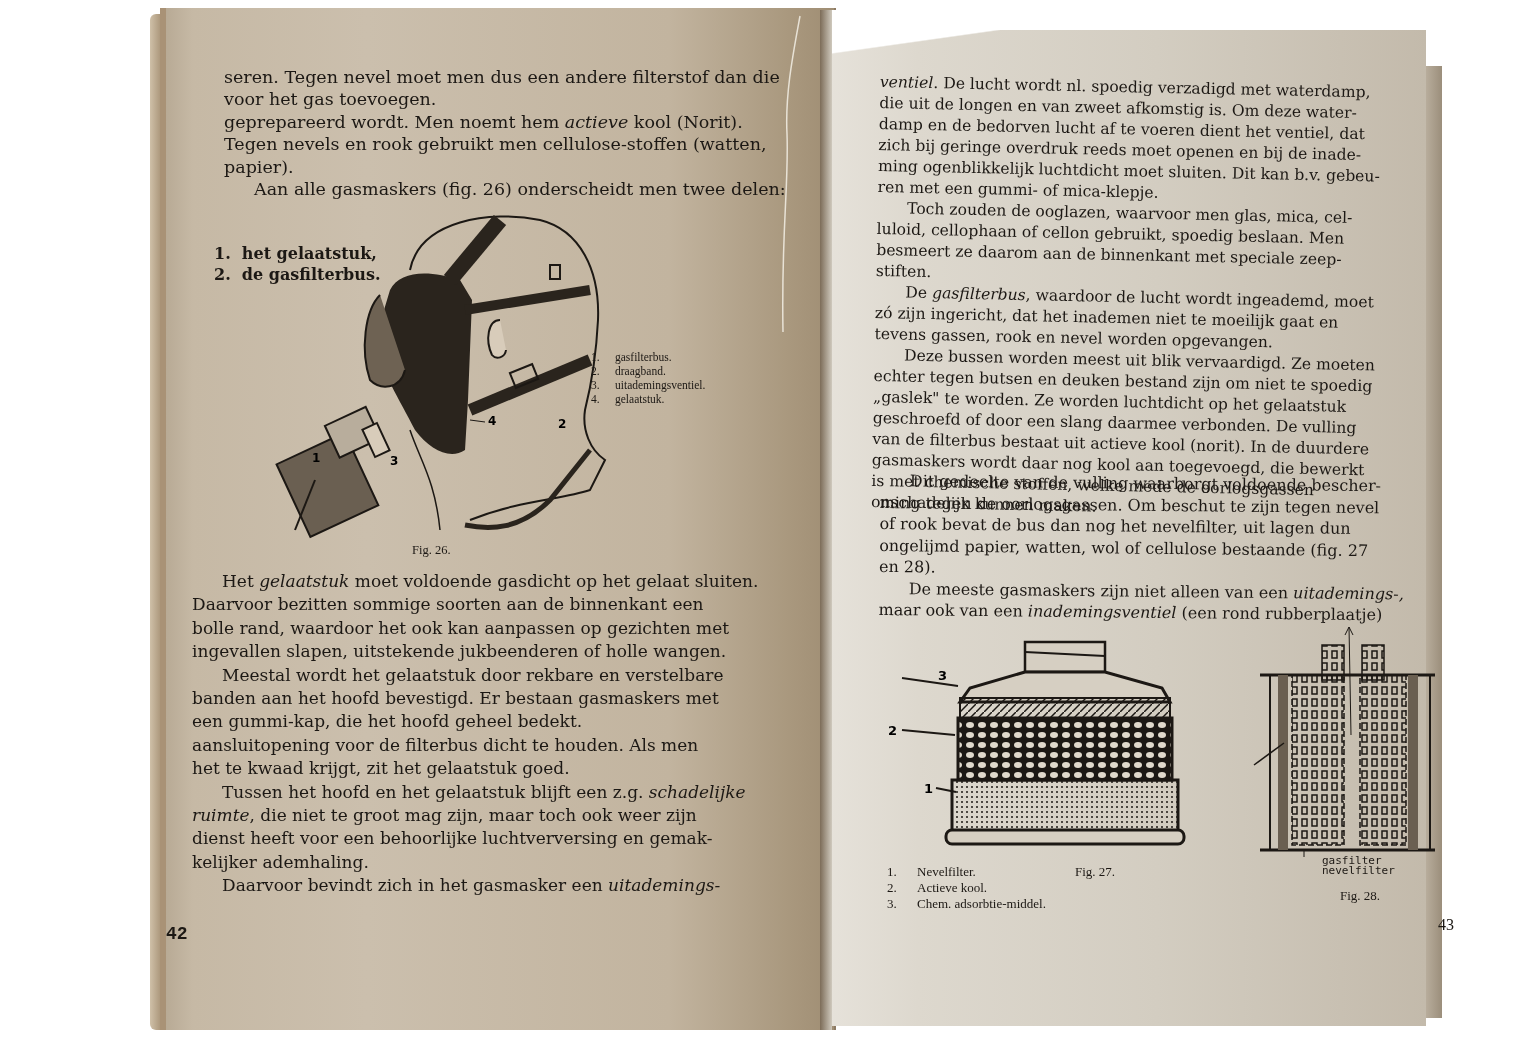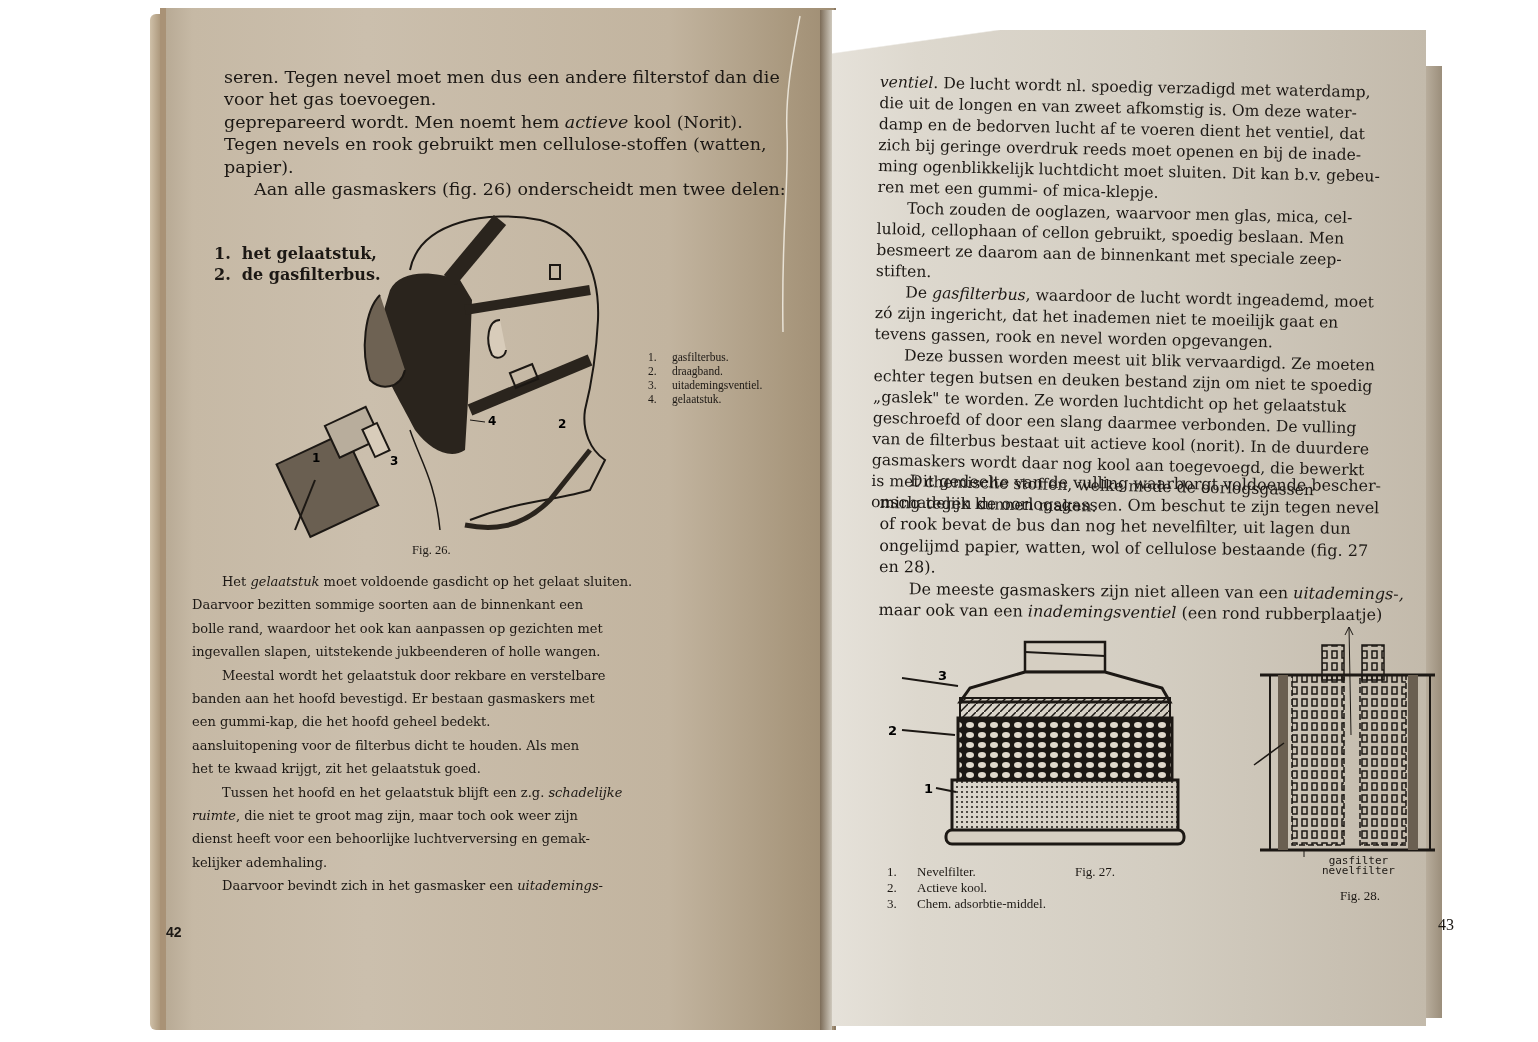--- a/index.html
+++ b/index.html
@@ -40,34 +40,34 @@
     background: linear-gradient(90deg, #7c6c58, #cfc9bd);
   }
   .crease { position:absolute; left:775px; top:14px; width:30px; height:320px; }
 
   .text { position:absolute; font-size:17.5px; line-height:22.4px; white-space:nowrap; }
   .line { display:block; }
   .ind { padding-left:30px; }
   i { font-style:italic; }
 
   .left-text { left:224px; top:66px; width:560px; }
-  .left-text2 { left:192px; top:570px; width:600px; font-size:13px; line-height:23.4px; }
+  .left-text2 { left:192px; top:570px; width:600px; font-size:17px; line-height:23.4px; }
   .parts-list { position:absolute; left:214px; top:215px; font-size:16px; font-weight:bold; line-height:21px; font-family:"DejaVu Serif",serif;margin-top:28px; }
-  .legend26 { position:absolute; left:648px; top:350px; font-size:11.5px; line-height:14px; font-family:"Liberation Serif", serif; }
+  .legend26 { position:absolute; left:591px; top:350px; font-size:11.5px; line-height:14px; font-family:"Liberation Serif", serif; }
   .legend26 span.n { display:inline-block; width:24px; }
   .cap26 { position:absolute; left:412px; top:543px; font-size:12.5px; font-family:"Liberation Serif", serif; }
-  .pnum-left { position:absolute; left:166px; top:924px; font-size:14px; font-weight:bold; font-family:Liberation Sans, sans-serif; }
+  .pnum-left { position:absolute; left:166px; top:924px; font-size:18px; font-weight:bold; font-family:Liberation Mono, monospace; }
 
   .right-text { left:880px; top:72px; font-size:15.6px; line-height:21px; transform: rotate(1.2deg); transform-origin:left top; }
   .right-text2 { left:880px; top:470px; font-size:16px; line-height:21.5px; transform: rotate(0.6deg); transform-origin:left top; }
   .legend27 { position:absolute; left:887px; top:864px; font-size:13px; line-height:16px; font-family:"Liberation Serif", serif; }
   .legend27 span.n { display:inline-block; width:30px; }
   .cap27 { position:absolute; left:1075px; top:864px; font-size:13px; font-family:"Liberation Serif", serif; }
   .cap28 { position:absolute; left:1340px; top:888px; font-size:13px; font-family:"Liberation Serif", serif; }
-  .fig28-labels { position:absolute; left:1322px; top:856px; font-size:11px; line-height:10px; font-family:"DejaVu Sans Mono", monospace;text-align:center; }
+  .fig28-labels { position:absolute; left:1322px; top:856px; font-size:11px; line-height:10px; font-family:"DejaVu Sans Mono", monospace; }
   .pnum-right { position:absolute; left:1438px; top:916px; font-size:16px; font-family:"Liberation Serif", serif; }
 
   svg.fig { position:absolute; }
 </style>
 </head>
 <body>
 
 <div class="book">
   <div class="page-left-edge"></div>
   <div class="page-left"></div>

